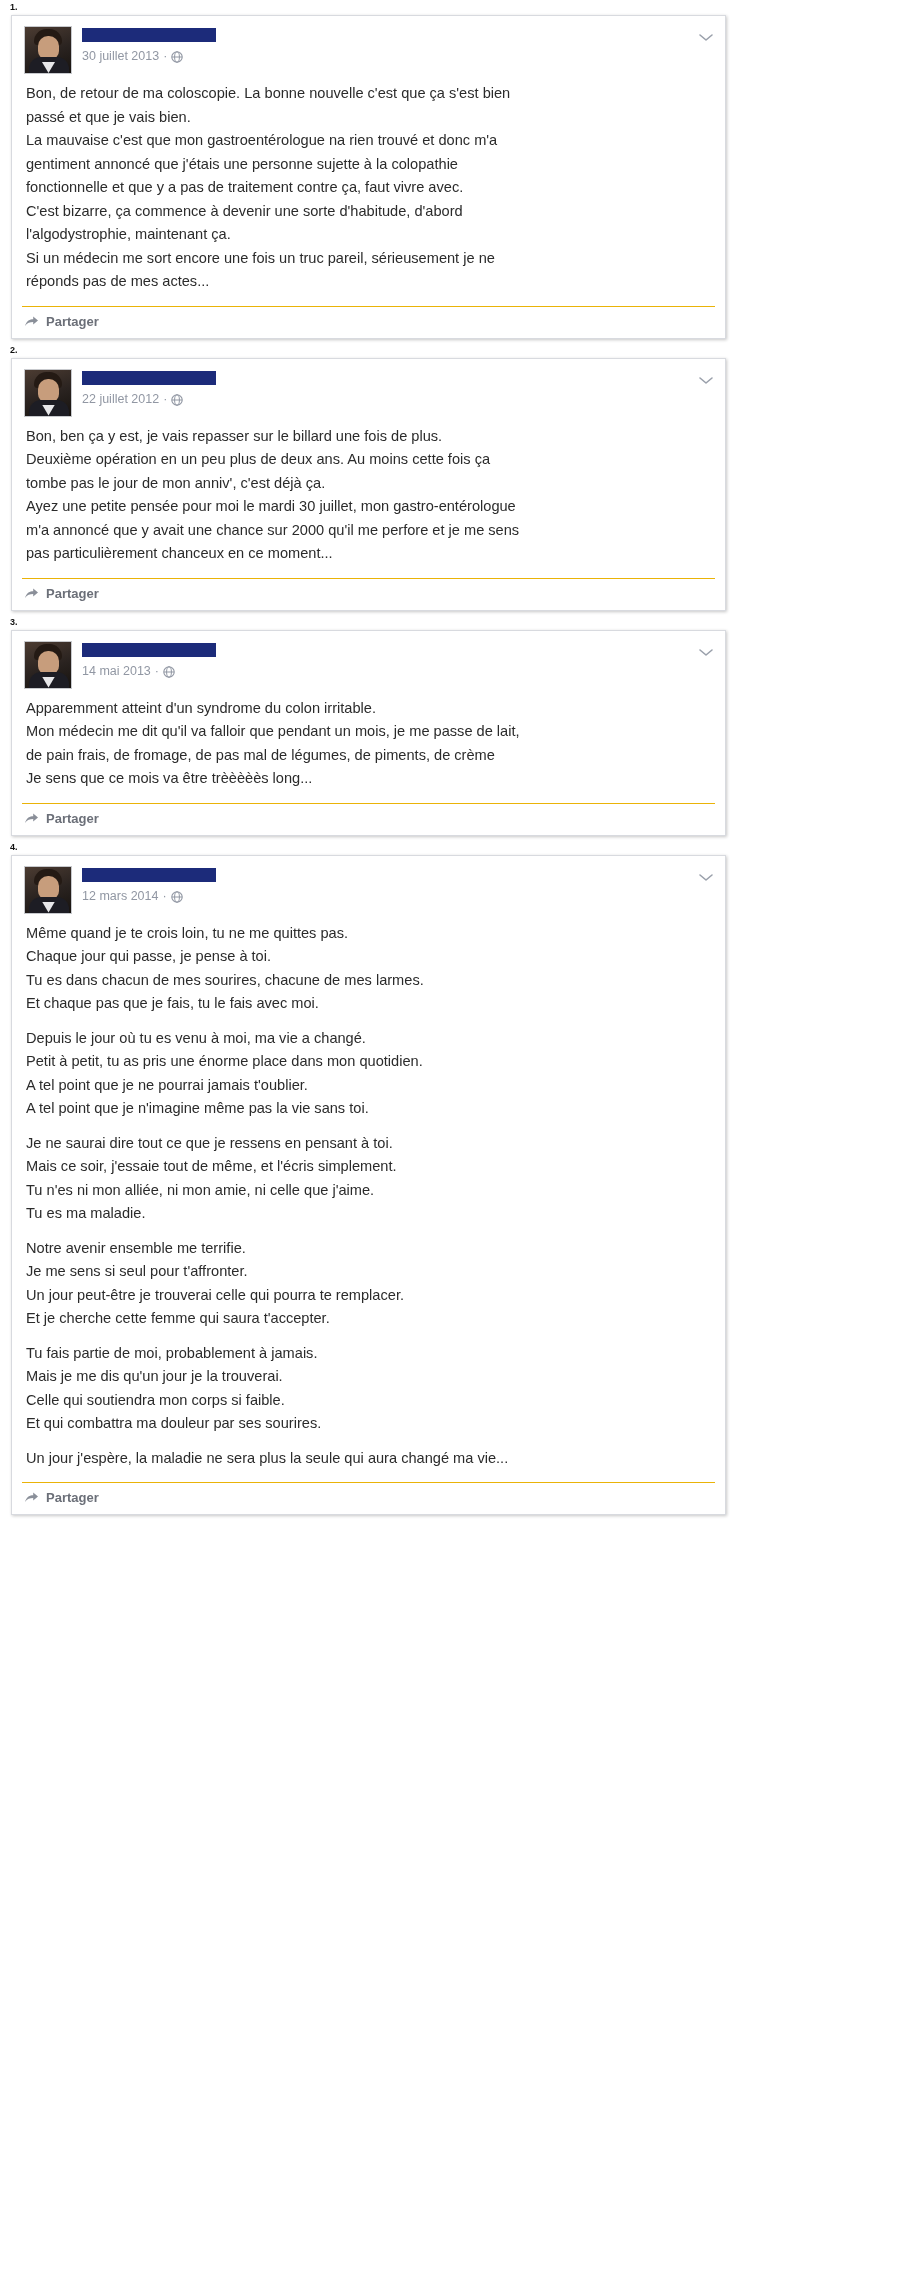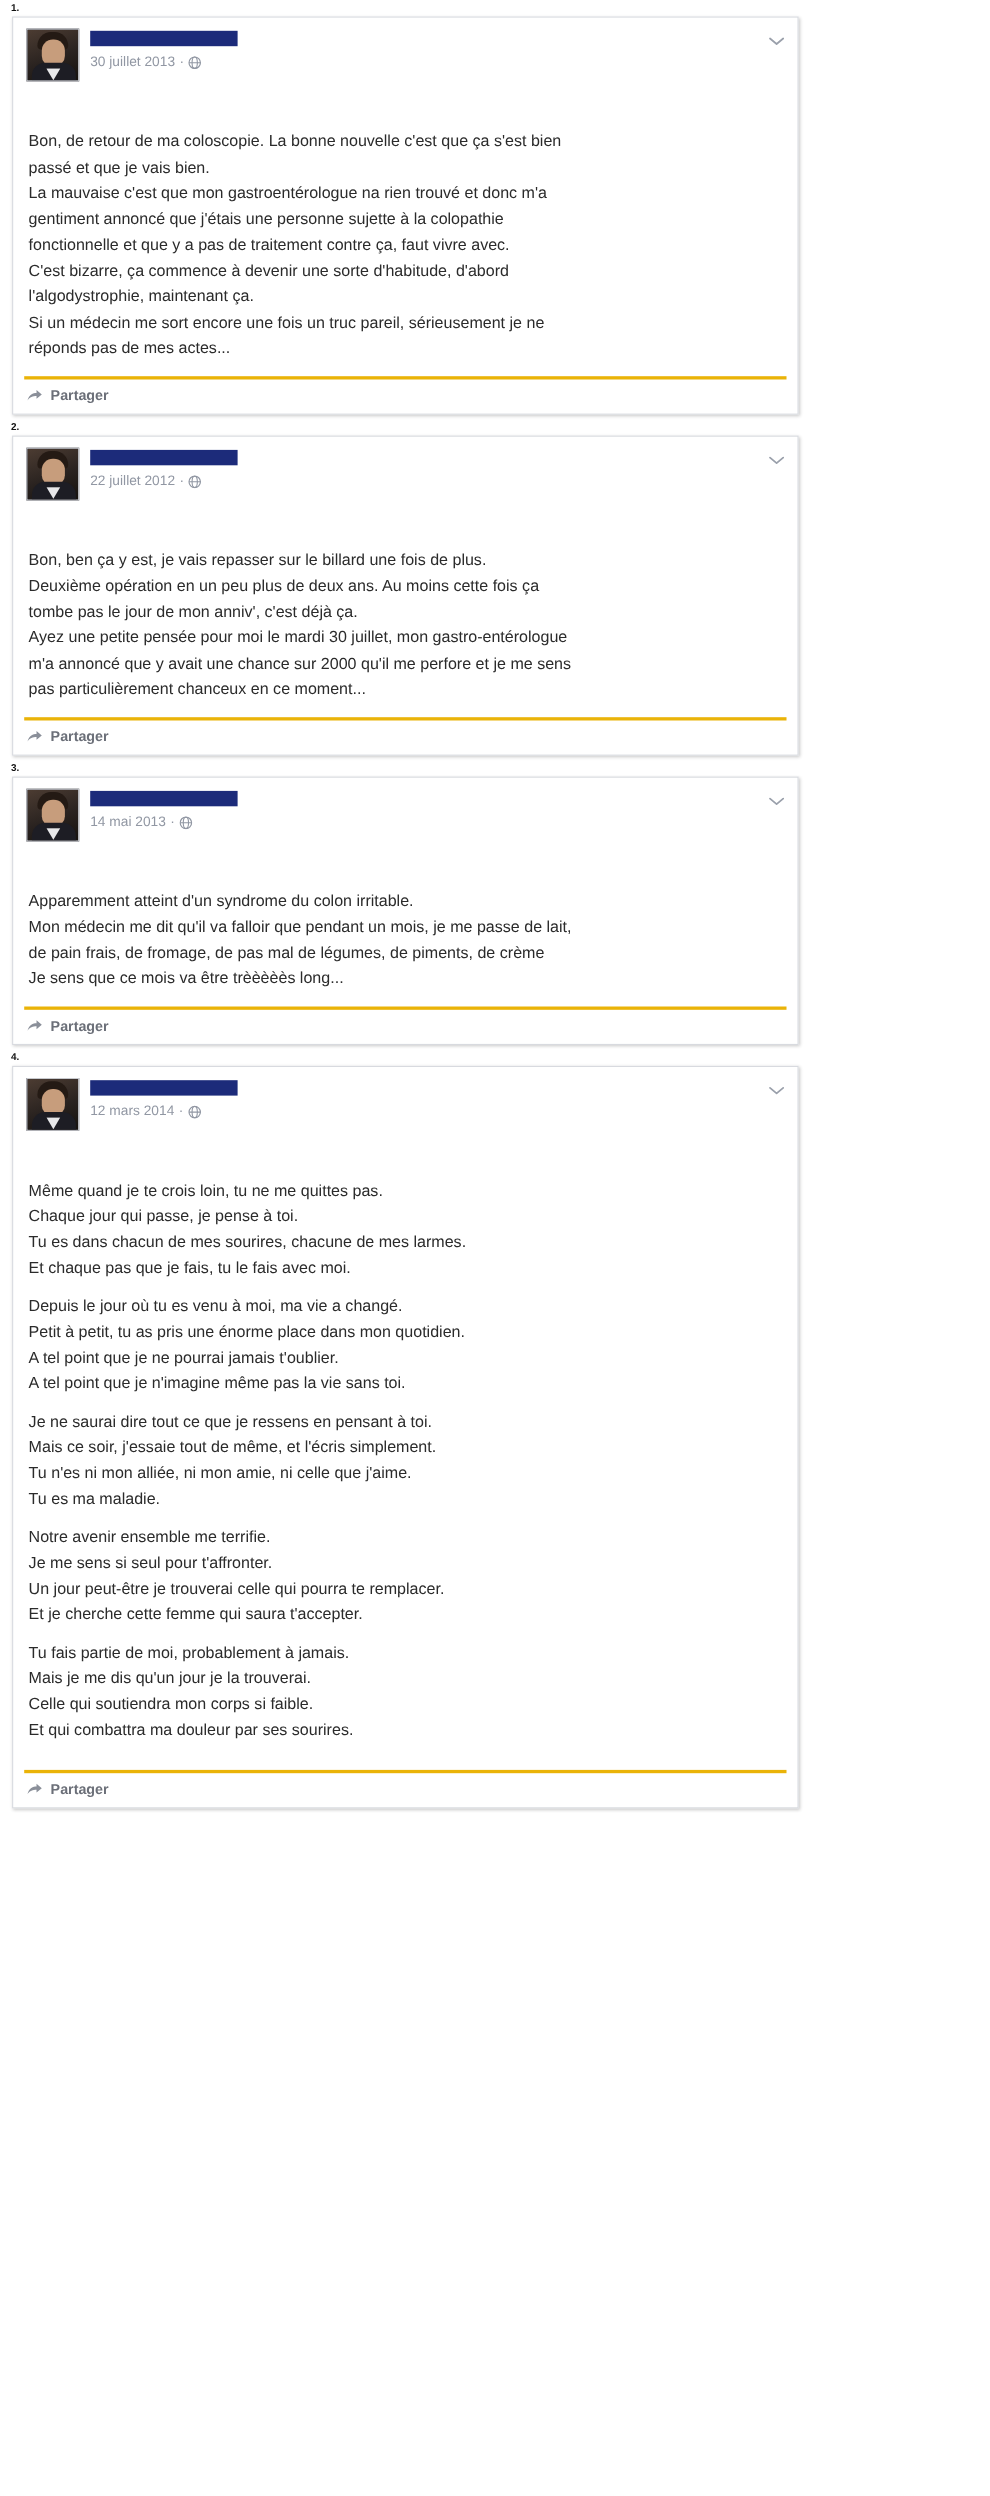--- a/index.html
+++ b/index.html
@@ -125,30 +125,29 @@
     height: 14px;
     cursor: pointer;
   }
   .chevron-btn svg { display: block; }
   .post-body {
     padding: 2px 14px 12px 14px;
     font-size: 14.6px;
     line-height: 23.5px;
     color: #2b2b2b;
     font-family: "Liberation Sans", sans-serif;
-    margin-top: 36px;
   }
   .post-body p {
     margin: 0;
   }
   .post-body .para-gap {
     height: 11px;
   }
   .post-footer {
-    border-top: 3px solid #eab308;
+    border-top: 1px solid #eab308;
     margin: 0 10px;
     padding: 7px 2px 9px 2px;
     display: flex;
     align-items: center;
   }
   .share-btn {
     display: flex;
     align-items: center;
     cursor: pointer;
     color: #6b6f78;
@@ -368,20 +367,21 @@
             <p>Notre avenir ensemble me terrifie.</p>
             <p>Je me sens si seul pour t'affronter.</p>
             <p>Un jour peut-être je trouverai celle qui pourra te remplacer.</p>
             <p>Et je cherche cette femme qui saura t'accepter.</p>
             <div class="para-gap"></div>
             <p>Tu fais partie de moi, probablement à jamais.</p>
             <p>Mais je me dis qu'un jour je la trouverai.</p>
             <p>Celle qui soutiendra mon corps si faible.</p>
             <p>Et qui combattra ma douleur par ses sourires.</p>
             <div class="para-gap"></div>
+            <p>Un jour j'espère, la maladie ne sera plus la seule qui aura changé ma vie...</p>
           </div>
           <div class="post-footer">
             <div class="share-btn">
               <span class="share-icon">
                 <svg width="15" height="13" viewBox="0 0 15 13" aria-hidden="true">
                   <path d="M1 11 C2.5 5.5 6 4.2 9.2 4.2 L9.2 1.6 L14 5.6 L9.2 9.6 L9.2 7 C6 7 3 7.8 1 11 Z" fill="#8a8f99"></path>
                 </svg>
               </span>
               <span>Partager</span>
             </div>

